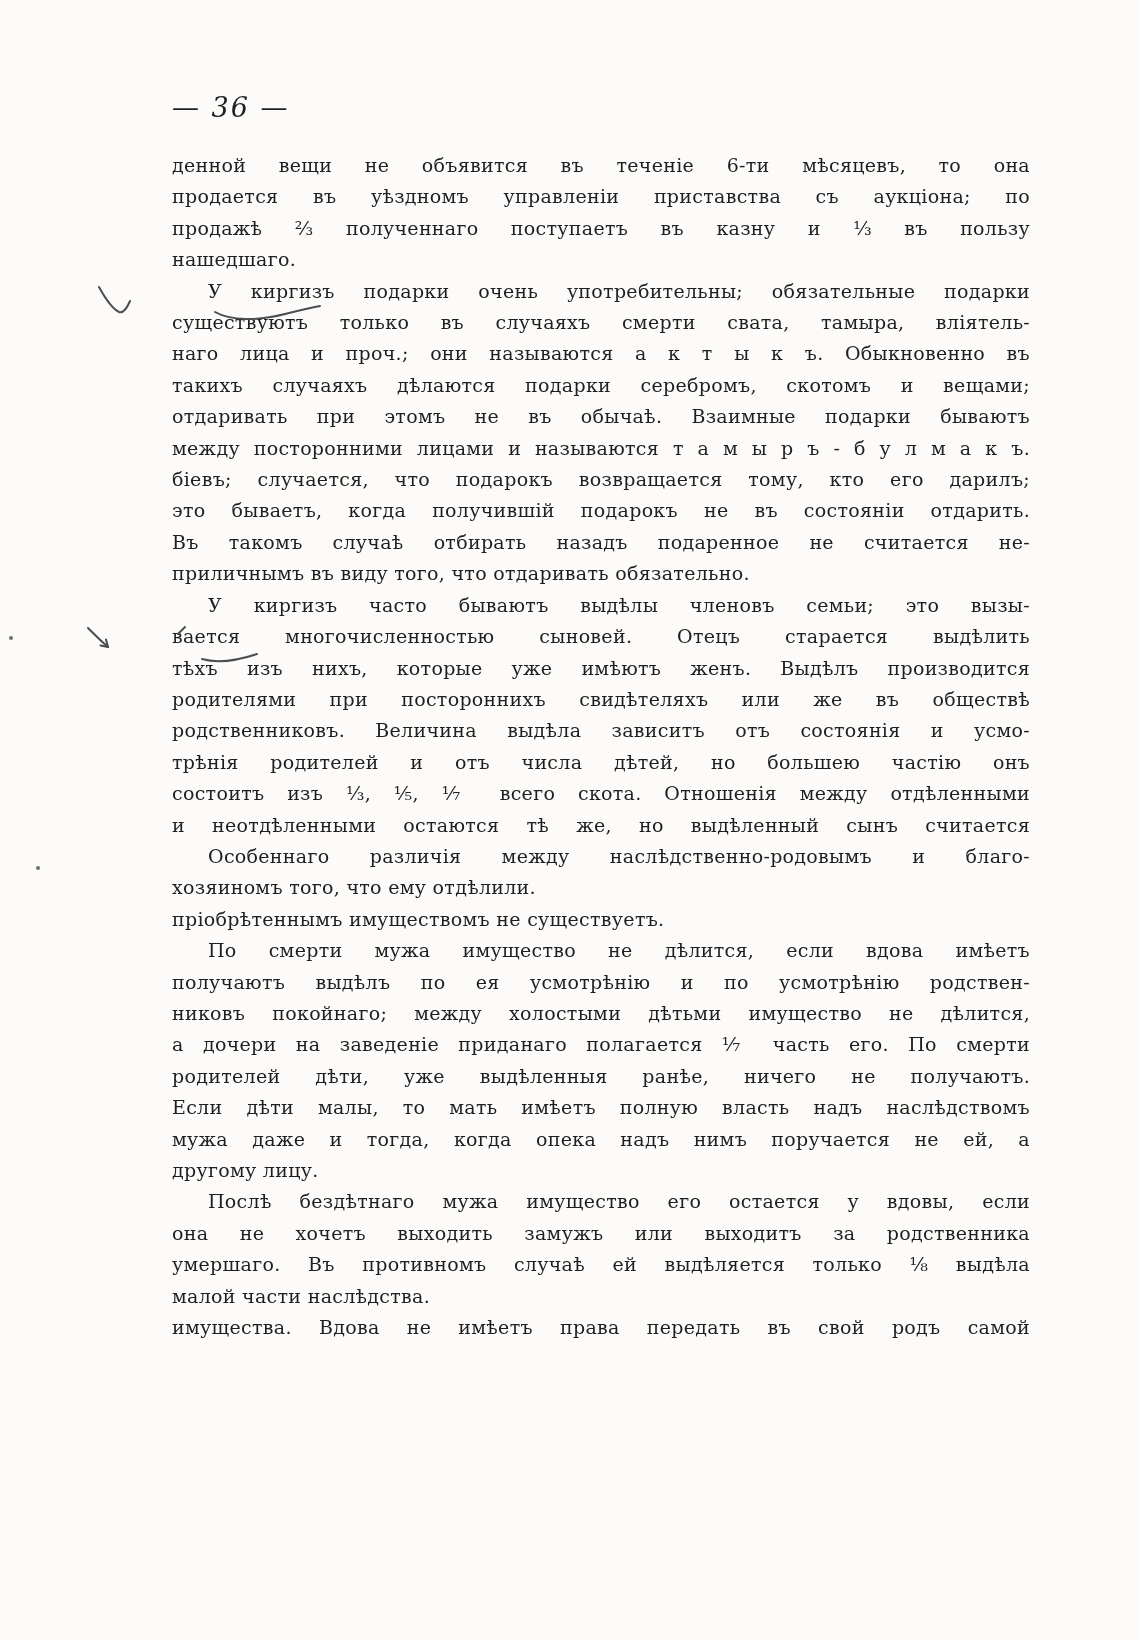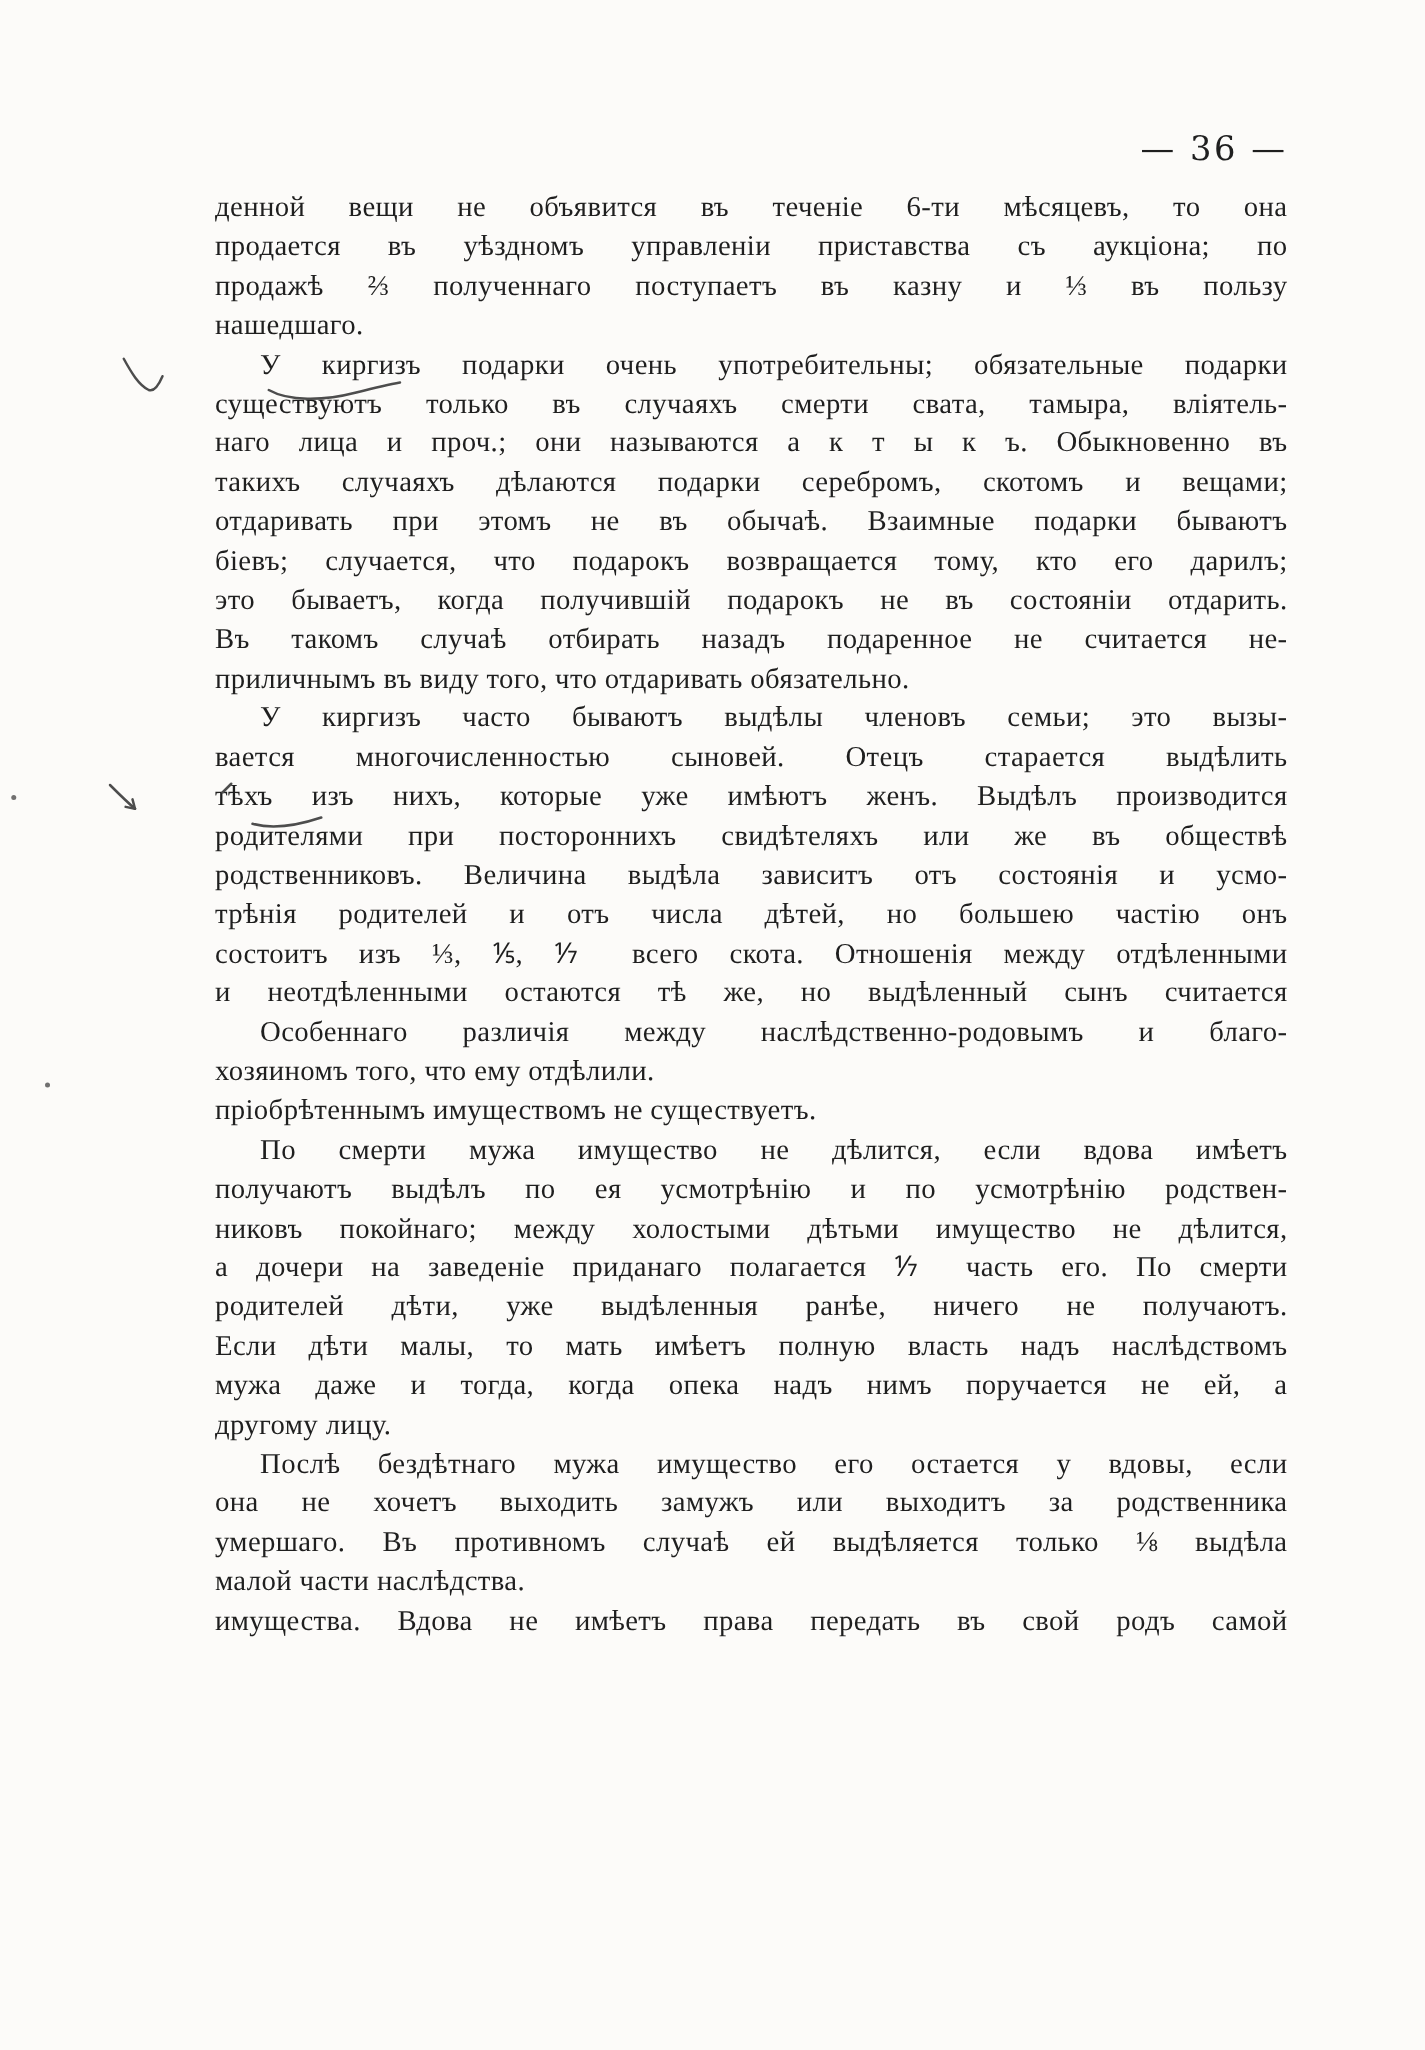--- a/index.html
+++ b/index.html
@@ -14,33 +14,33 @@
     font-family:"DejaVu Serif","Liberation Serif",serif;
     color:var(--ink);
     position:relative;
     overflow:hidden;
   }
   .page{
     position:absolute;inset:0;
   }
   .page-number{
     position:absolute;
-    top:104px;left:172px;width:858px;
-    text-align:right;
+    top:92px;left:172px;width:858px;
+    text-align:left;
     font-size:27px;
     letter-spacing:2px;
     white-space:pre;
+    font-style:italic;
   }
   .text-block{
     position:absolute;
     top:150px;left:172px;width:858px;
-    font-size:23px;
+    font-size:19px;
     line-height:31.4px;
     letter-spacing:0.3px;
-    font-family:Liberation Serif, serif;
   }
   .line{
     text-align:justify;
     text-align-last:justify;
     white-space:normal;
   }
   .line.indent{ text-indent:36px; }
   .line.lastline{ text-align-last:left; }
   .mark{ position:absolute; pointer-events:none; }
   .pencil-dot{
@@ -59,20 +59,21 @@
   <div class="text-block">
       <div class="line">денной вещи не объявится въ теченіе 6-ти мѣсяцевъ, то она</div>
       <div class="line">продается въ уѣздномъ управленіи приставства съ аукціона; по</div>
       <div class="line">продажѣ ⅔ полученнаго поступаетъ въ казну и ⅓ въ пользу</div>
       <div class="line lastline">нашедшаго.</div>
       <div class="line indent">У киргизъ подарки очень употребительны; обязательные подарки</div>
       <div class="line">существуютъ только въ случаяхъ смерти свата, тамыра, вліятель-</div>
       <div class="line">наго лица и проч.; они называются а к т ы к ъ. Обыкновенно въ</div>
       <div class="line">такихъ случаяхъ дѣлаются подарки серебромъ, скотомъ и вещами;</div>
       <div class="line">отдаривать при этомъ не въ обычаѣ. Взаимные подарки бываютъ</div>
+      <div class="line">между посторонними лицами и называются т а м ы р ъ - б у л м а к ъ.</div>
       <div class="line">біевъ; случается, что подарокъ возвращается тому, кто его дарилъ;</div>
       <div class="line">это бываетъ, когда получившій подарокъ не въ состояніи отдарить.</div>
       <div class="line">Въ такомъ случаѣ отбирать назадъ подаренное не считается не-</div>
       <div class="line lastline">приличнымъ въ виду того, что отдаривать обязательно.</div>
       <div class="line indent">У киргизъ часто бываютъ выдѣлы членовъ семьи; это вызы-</div>
       <div class="line">вается многочисленностью сыновей. Отецъ старается выдѣлить</div>
       <div class="line">тѣхъ изъ нихъ, которые уже имѣютъ женъ. Выдѣлъ производится</div>
       <div class="line">родителями при постороннихъ свидѣтеляхъ или же въ обществѣ</div>
       <div class="line">родственниковъ. Величина выдѣла зависитъ отъ состоянія и усмо-</div>
       <div class="line">трѣнія родителей и отъ числа дѣтей, но большею частію онъ</div>

